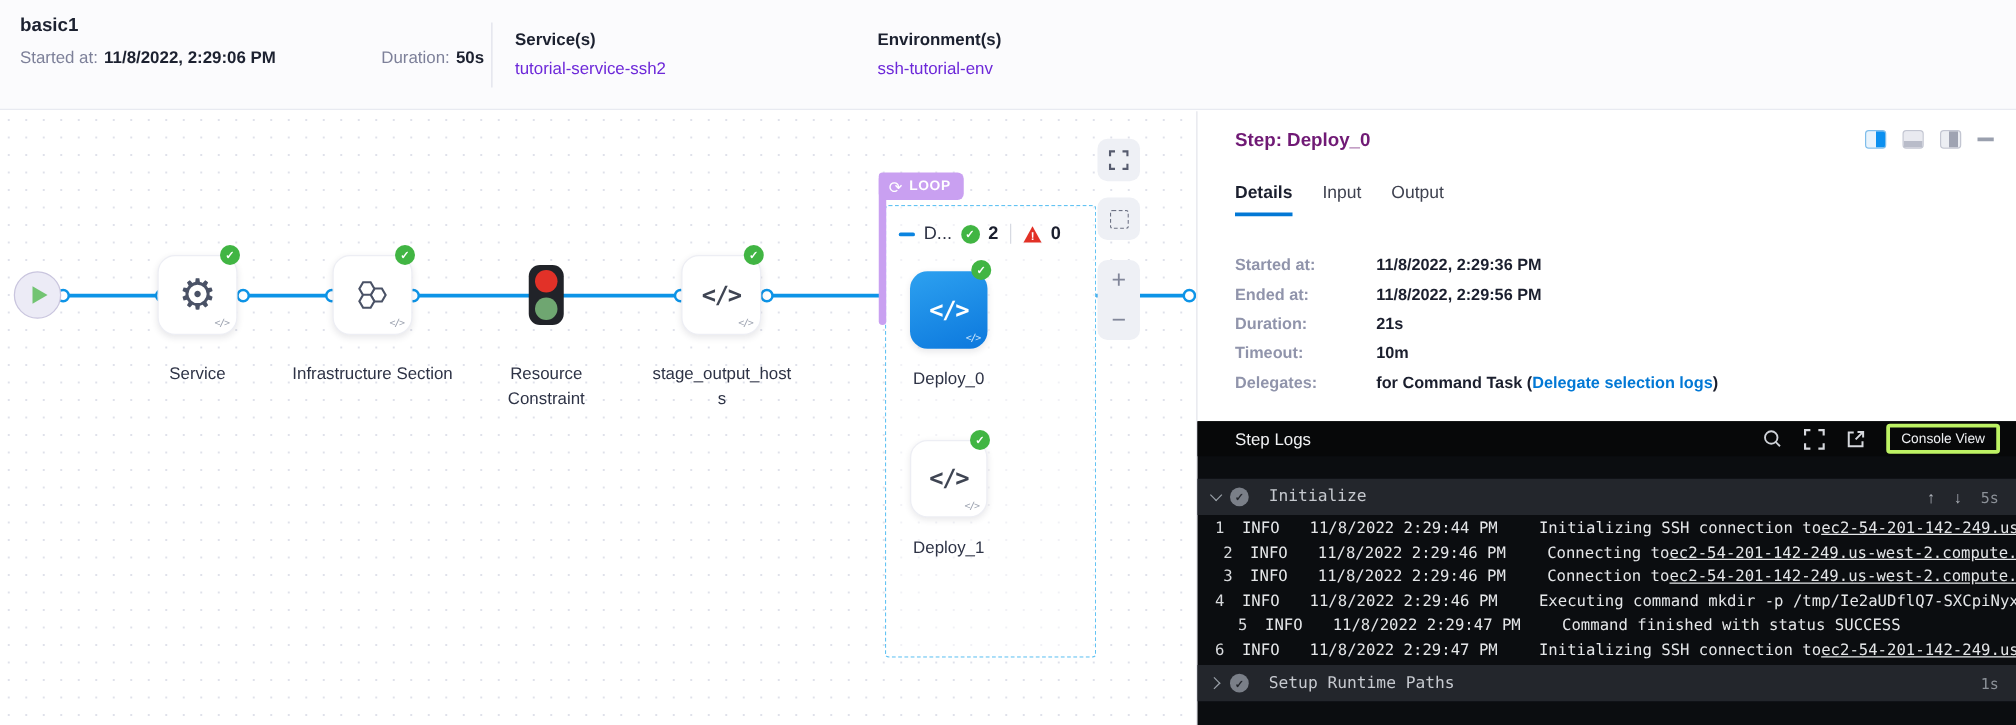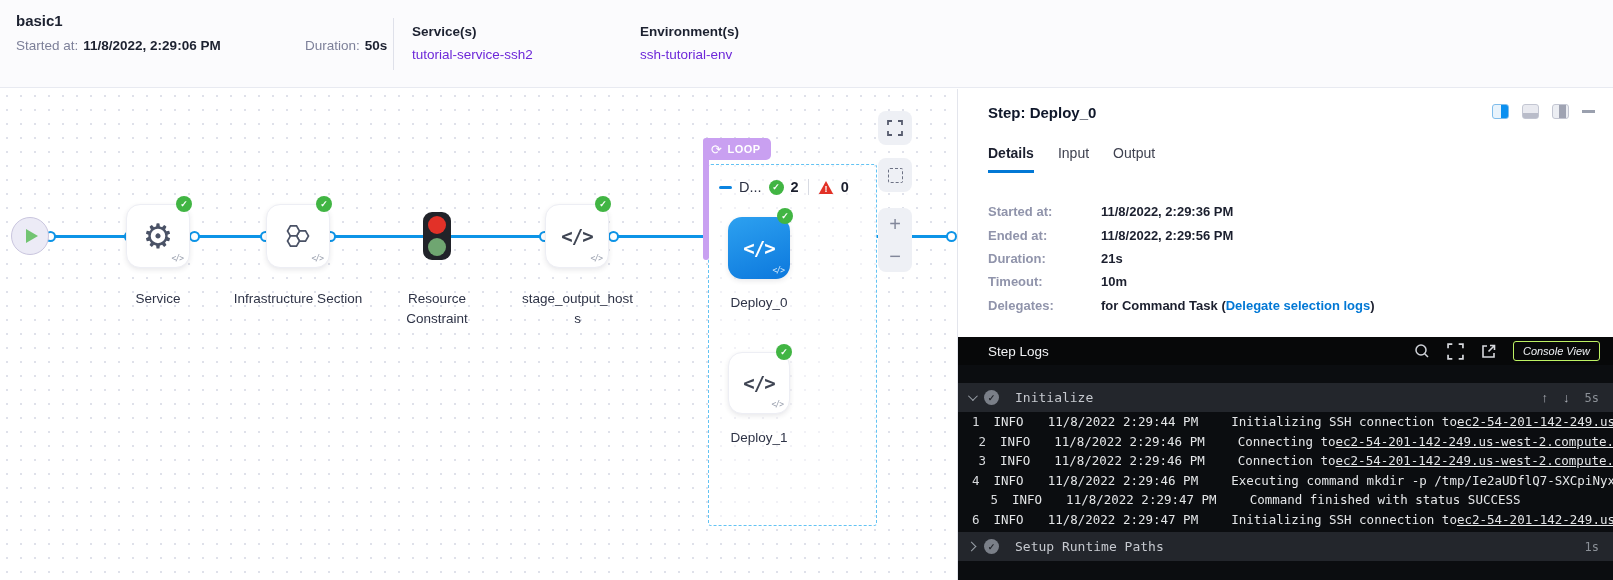--- a/index.html
+++ b/index.html
@@ -58,42 +58,42 @@
   
   .cbtn { position:absolute; left:878px; width:34px; height:34px; background:#eef0f5; border-radius:8px;
     display:flex; align-items:center; justify-content:center; }
   .cpill { position:absolute; left:878px; top:119px; width:34px; height:64px; background:#eef0f5; border-radius:8px;
     display:flex; flex-direction:column; align-items:center; justify-content:space-around; }
   .cpill span { font-size:20px; color:#82879a; line-height:1; cursor:pointer; }
   .marquee { width:15px; height:15px; border:1.6px dashed #6d7284; border-radius:2px; }
 
   
   .panel { position:absolute; left:957px; top:89px; width:656px; height:491px; background:#fff; border-left:1px solid #e3e5ec; }
-  .p-title { position:absolute; left:30px; top:15px; font-size:15px; font-weight:bold; color:#0f172a; }
+  .p-title { position:absolute; left:30px; top:15px; font-size:15px; font-weight:bold; color:#701a75; }
   .layout-icons { position:absolute; right:18px; top:15px; display:flex; align-items:center; gap:13px; }
   .li { width:17px; height:15px; border-radius:3px; cursor:pointer; }
   .li1 { border:1px solid #7fbdeb; background:linear-gradient(90deg,#e8f3fc 50%,#0b90f0 50%); }
   .li2 { border:1px solid #c3c6d2; background:linear-gradient(180deg,#e9eaf0 60%,#b9bcc9 60%); }
   .li3 { border:1px solid #c3c6d2; background:linear-gradient(90deg,#eceef3 40%,#9fa3b2 40% 88%,#eceef3 88%); }
   .li-min { width:13px; height:2.5px; background:#9aa0ae; }
   .tabs { position:absolute; left:30px; top:56px; display:flex; gap:24px; font-size:14px; }
   .tab { color:#3f4250; padding-bottom:9px; cursor:pointer; }
   .tab.active { color:#1b1f2e; font-weight:bold; border-bottom:3px solid #0278d5; }
   .details { position:absolute; left:30px; top:111px; }
   .drow { display:flex; height:23.4px; align-items:center; font-size:13px; }
   .dlab { width:113px; color:#9094ab; font-weight:bold; }
   .dval { color:#1b1f2e; font-weight:bold; }
   .dlink { color:#0278d5; font-weight:bold; cursor:pointer; }
 
   
   .logs { position:absolute; left:0; top:248px; width:656px; height:271px; background:#0b0d10; color:#e4e6e8; }
   .logs-head { height:28px; background:#070809; display:flex; align-items:center; padding:0 14px 0 30px; }
   .logs-title { font-size:13.5px; color:#f0f1f3; }
   .lh-icons { margin-left:auto; display:flex; align-items:center; gap:17px; }
-  .console-btn { border:1px solid #bef264; border-radius:3px; color:#eef0f3; font-size:11px; padding:3px 9px; cursor:pointer;font-style:italic; }
+  .console-btn { border:3px solid #bef264; border-radius:3px; color:#eef0f3; font-size:11px; padding:3px 9px; cursor:pointer; }
   .lgap { height:18px; }
   .sec { height:29px; background:#23262c; display:flex; align-items:center; padding:0 15px 0 10px; gap:9px;
     font-family:"DejaVu Sans Mono",monospace; }
   .sec .name { font-size:13px; color:#c6c9cf; margin-left:7px; }
   .caret { width:7px; height:7px; border-right:1.7px solid #9aa0a8; border-bottom:1.7px solid #9aa0a8; }
   .caret.down { transform:rotate(45deg) translateY(-2px); }
   .caret.right { transform:rotate(-45deg); }
   .gchk { width:15px; height:15px; border-radius:50%; background:#7a7f88; color:#23262c; font-size:9px; font-weight:bold;
     display:flex; align-items:center; justify-content:center; font-family:"Liberation Sans",sans-serif; }
   .sec .tail { margin-left:auto; display:flex; align-items:center; gap:15px; }
@@ -122,21 +122,21 @@
     </div>
     <div class="kv" style="left:305px;">
       <span class="k">Duration:</span>
       <span class="v">50s</span>
     </div>
     <div class="vdiv"></div>
     <div class="hcol" style="left:412px;">
       <div class="hl">Service(s)</div>
       <div class="hlink">tutorial-service-ssh2</div>
     </div>
-    <div class="hcol" style="left:640px;">
+    <div class="hcol" style="left:702px;">
       <div class="hl">Environment(s)</div>
       <div class="hlink">ssh-tutorial-env</div>
     </div>
   </div>
 
   <div class="canvas">
 
     <div class="link-line" style="left:50px;width:80px;"></div>
     <div class="link-line" style="left:195px;width:71px;"></div>
     <div class="link-line" style="left:330px;width:94px;"></div>

